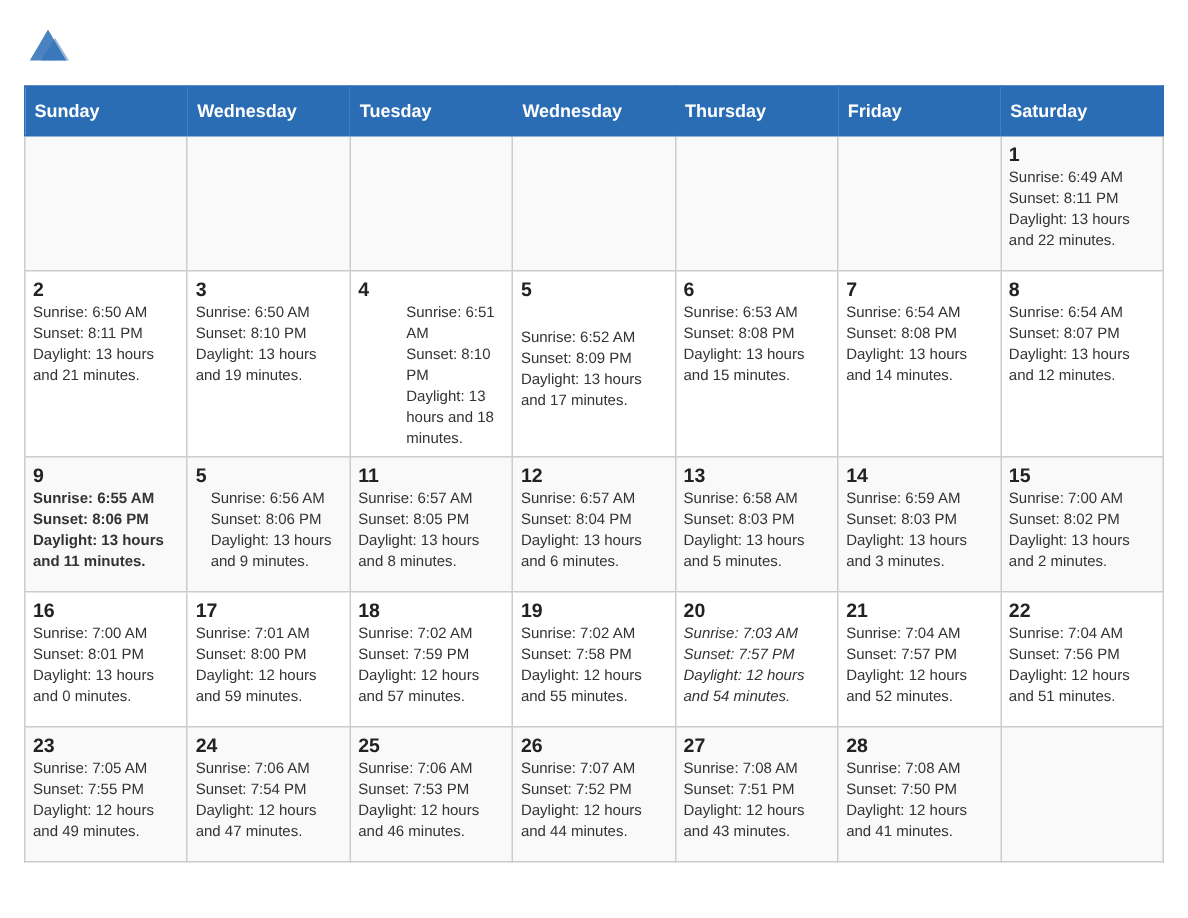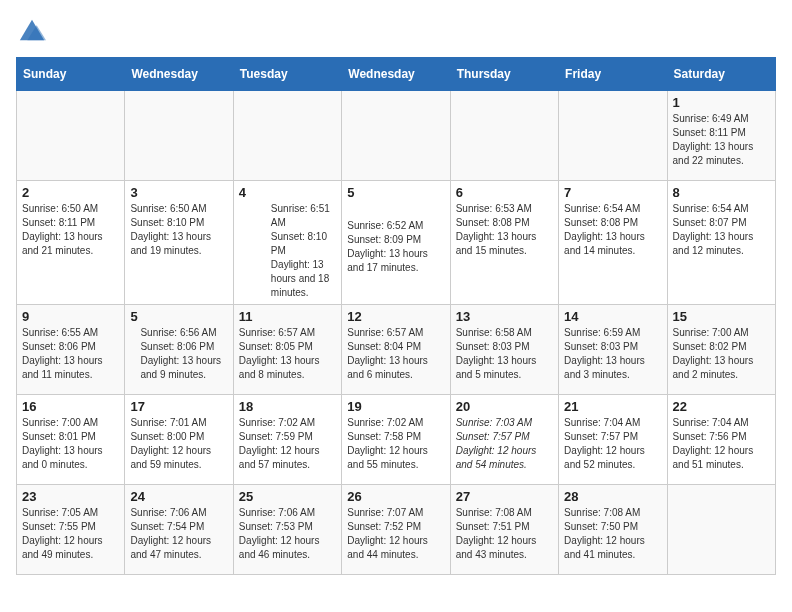--- a/index.html
+++ b/index.html
@@ -181,21 +181,21 @@
         <td>
           <span class="day-number">8</span>
           <div class="day-info" style="white-space: pre-line;">Sunrise: 6:54 AM
 Sunset: 8:07 PM
 Daylight: 13 hours and 12 minutes.</div>
         </td>
       </tr>
       <tr>
         <td>
           <span class="day-number">9</span>
-          <div class="day-info" style="white-space: pre-line;">Sunrise: 6:55 AM
+          <div class="day-info" style="white-space: pre-line; font-weight: bold;">Sunrise: 6:55 AM
 Sunset: 8:06 PM
 Daylight: 13 hours and 11 minutes.</div>
         </td>
         <td>
           <span class="day-number">5</span>
           <div class="day-info" style="white-space: pre-line; margin-left: 10px;">Sunrise: 6:56 AM
 Sunset: 8:06 PM
 Daylight: 13 hours and 9 minutes.</div>
         </td>
         <td>

